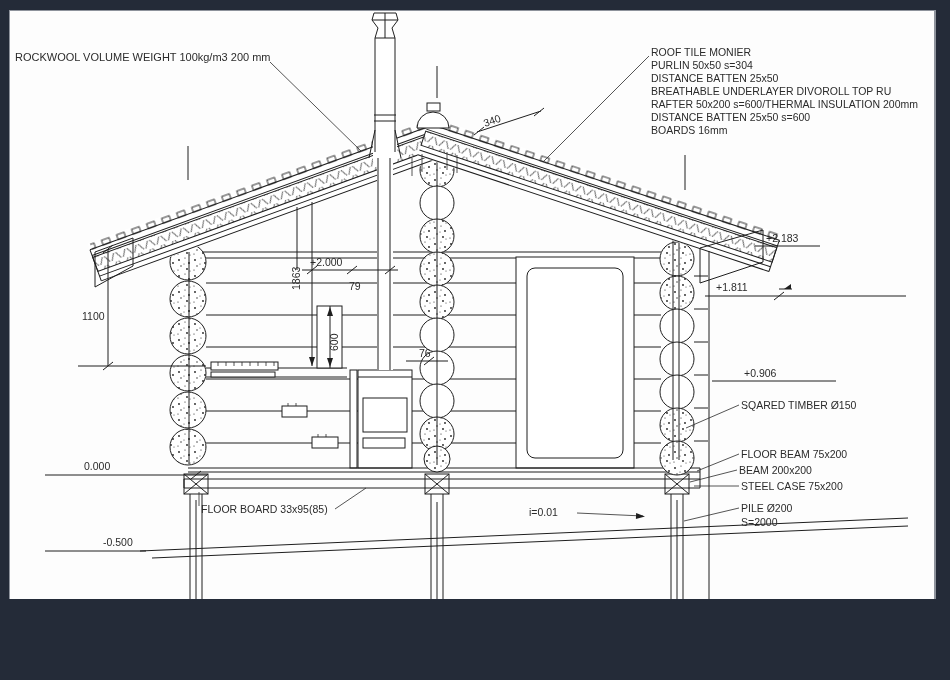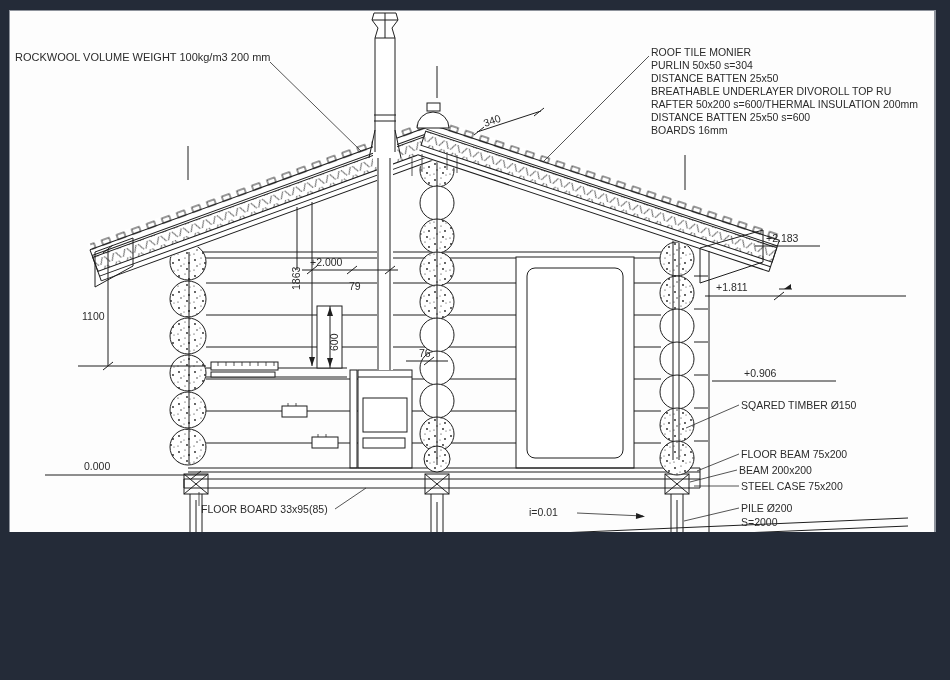--- a/index.html
+++ b/index.html
@@ -1,16 +1,16 @@
 <!DOCTYPE html>
 <html><head>
 <meta charset="utf-8">
 <style>
   html,body{margin:0;padding:0;background:#242b38;}
-  .stage{position:relative;width:950px;height:532px;background:#242b38;overflow:hidden;
+  .stage{position:relative;width:950px;height:599px;background:#242b38;overflow:hidden;
          font-family:"Liberation Sans",sans-serif;}
   .canvas{position:absolute;left:9px;top:10px;width:926px;height:657px;background:#fdfdfd;
           border:1px solid #8e939c;box-sizing:border-box;}
   svg{position:absolute;left:0;top:0;}
   .t{font-family:"Liberation Sans",sans-serif;font-size:10.5px;fill:#2b2b2b;}
   .tb{font-size:11px;}
   .ln{stroke:#1f1f1f;stroke-width:1;fill:none;}
   .thin{stroke:#2a2a2a;stroke-width:.8;fill:none;}
   .wfill{fill:#ffffff;stroke:#1f1f1f;stroke-width:1;}
   .nf{fill:none;stroke:#1f1f1f;stroke-width:1;}

